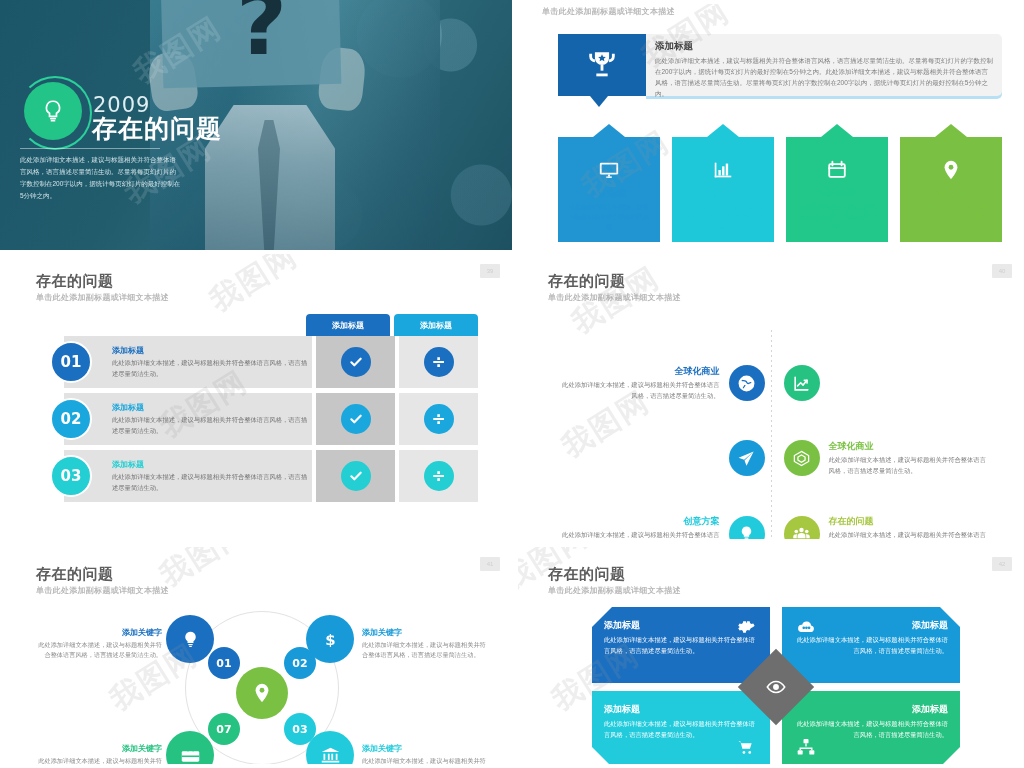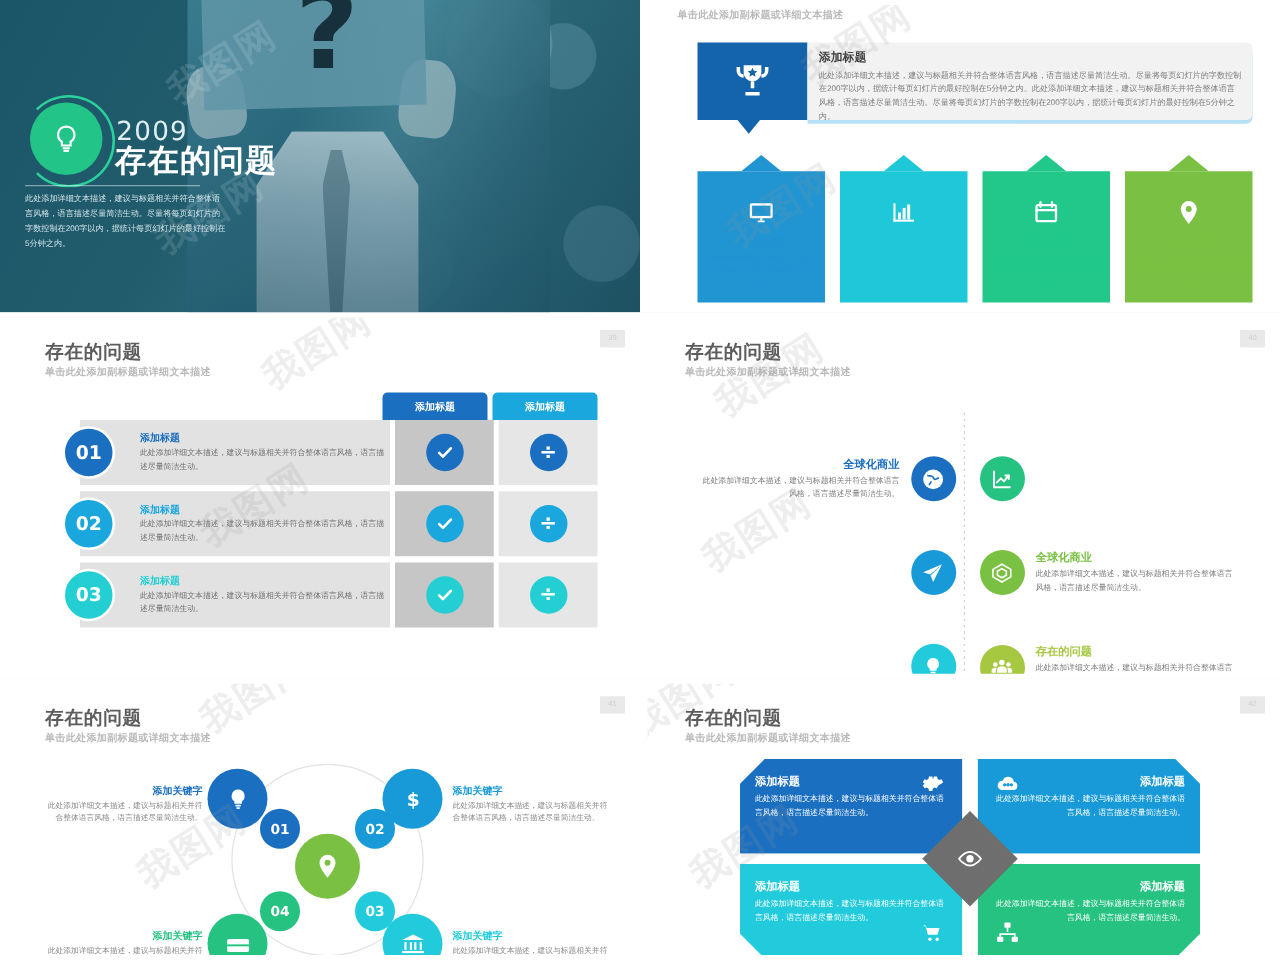--- a/index.html
+++ b/index.html
@@ -451,20 +451,24 @@
             </div>
           </div>
           <div class="irow rtl">
             <div class="ic" style="background:#22cbdc;">
               <svg viewBox="0 0 24 24" fill="#fff">
                   <path d="M12 3a6 6 0 0 0-3.4 10.9V16h6.8v-2.1A6 6 0 0 0 12 3z"></path>
                   <rect x="9.4" y="17" width="5.2" height="1.5" rx=".7"></rect>
                   <rect x="10.4" y="19.3" width="3.2" height="1.4" rx=".7"></rect>
                 </svg>
             </div>
+            <div class="itxt">
+              <div class="ih" style="color:#22cbdc;">创意方案</div>
+              <div class="ip">此处添加详细文本描述，建议与标题相关并符合整体语言风格，语言描述尽量简洁生动。</div>
+            </div>
           </div>
         </div>
 
         <div class="col-div"></div>
 
         <div class="col">
           <div class="irow">
             <div class="ic" style="background:#26c281;">
               <svg viewBox="0 0 24 24" fill="none" stroke="#fff" stroke-width="2">
                   <path d="M4 4v16h16" stroke-linecap="round"></path>
@@ -565,21 +569,21 @@
           <div class="hp">此处添加详细文本描述，建议与标题相关并符合整体语言风格，语言描述尽量简洁生动。</div>
         </div>
 
         <div class="pet" style="left:160px;top:128px;background:#26c281;">
           <svg viewBox="0 0 24 24" fill="#fff">
               <rect x="2" y="7" width="20" height="12" rx="1.5"></rect>
               <path d="M9 7V5h6v2" stroke="#26c281" stroke-width="2" fill="none"></path>
               <rect x="2" y="12" width="20" height="1.8" fill="#26c281"></rect>
             </svg>
         </div>
-        <div class="pet-n" style="left:202px;top:110px;background:#26c281;">04</div>
+        <div class="pet-n" style="left:202px;top:110px;background:#26c281;">07</div>
         <div class="hub-lab ta-r" style="left:28px;top:140px;">
           <div class="hh" style="color:#26c281;">添加关键字</div>
           <div class="hp">此处添加详细文本描述，建议与标题相关并符合整体语言风格，语言描述尽量简洁生动。</div>
         </div>
       </div>
 
       <div class="wm" style="left:150px;top:-14px;">我图网</div>
       <div class="wm" style="left:100px;top:110px;">我图网</div>
     </div>
   </div>

